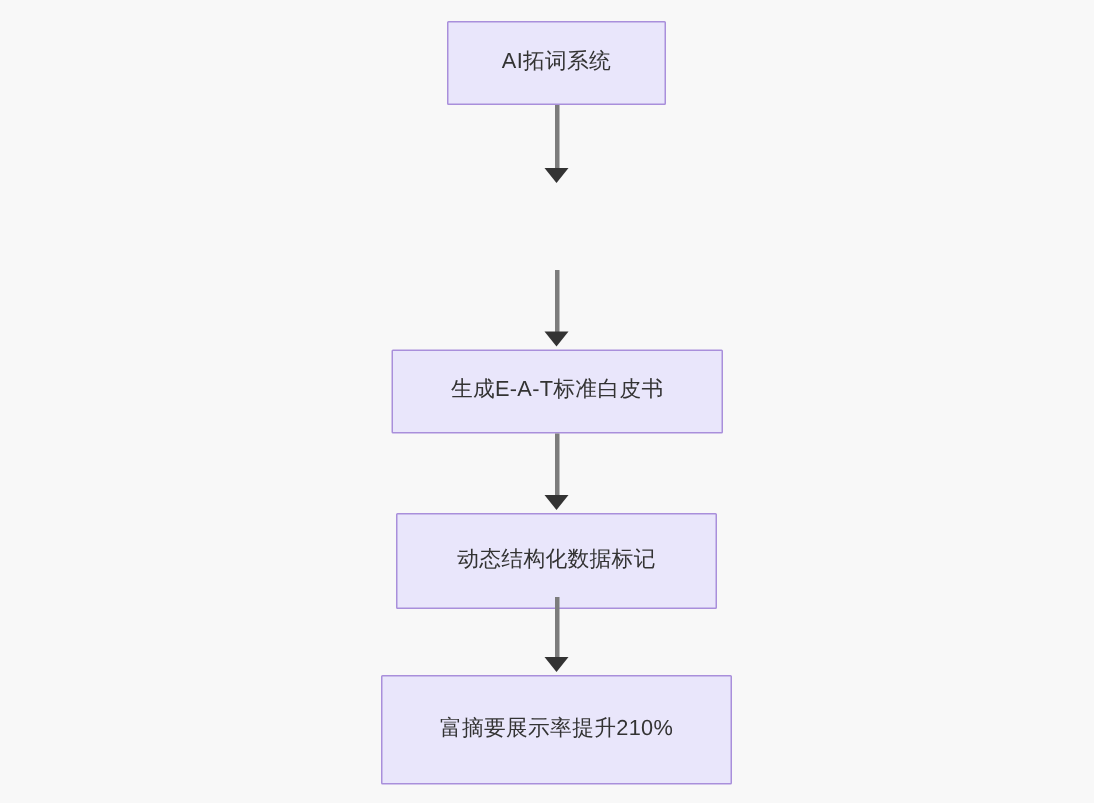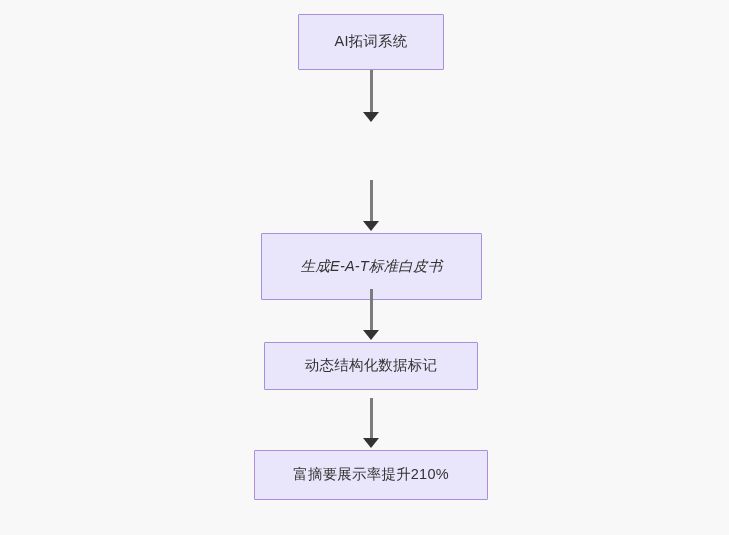--- a/index.html
+++ b/index.html
@@ -32,23 +32,23 @@
     font-size: 14.5px;
     line-height: 1.2;
     color: #333333;
     white-space: nowrap;
     letter-spacing: 0.2px;
     text-align: right;
   }
   
   .n1 { left: 298px; top: 14px;  width: 146px; height: 56px; }
   .n2 { left: 276px; top: 124px; width: 191px; height: 56px; }
-  .n3 { left: 261px; top: 233px; width: 221px; height: 67px; font-style: italic; }
-  .n4 { left: 264px; top: 342px; width: 214px; height: 48px; }
-  .n5 { left: 254px; top: 450px; width: 234px; height: 50px; }
+  .n3 { left: 261px; top: 233px; width: 221px; height: 56px; }
+  .n4 { left: 264px; top: 342px; width: 214px; height: 64px; }
+  .n5 { left: 254px; top: 450px; width: 234px; height: 73px; }
 
   .edge {
     position: absolute;
     left: 369.5px;
     width: 3px;
     background: #7c7c7c;
   }
   .e1 { top: 70px;  height: 46px; }
   .e2 { top: 180px; height: 45px; }
   .e3 { top: 289px; height: 45px; }

